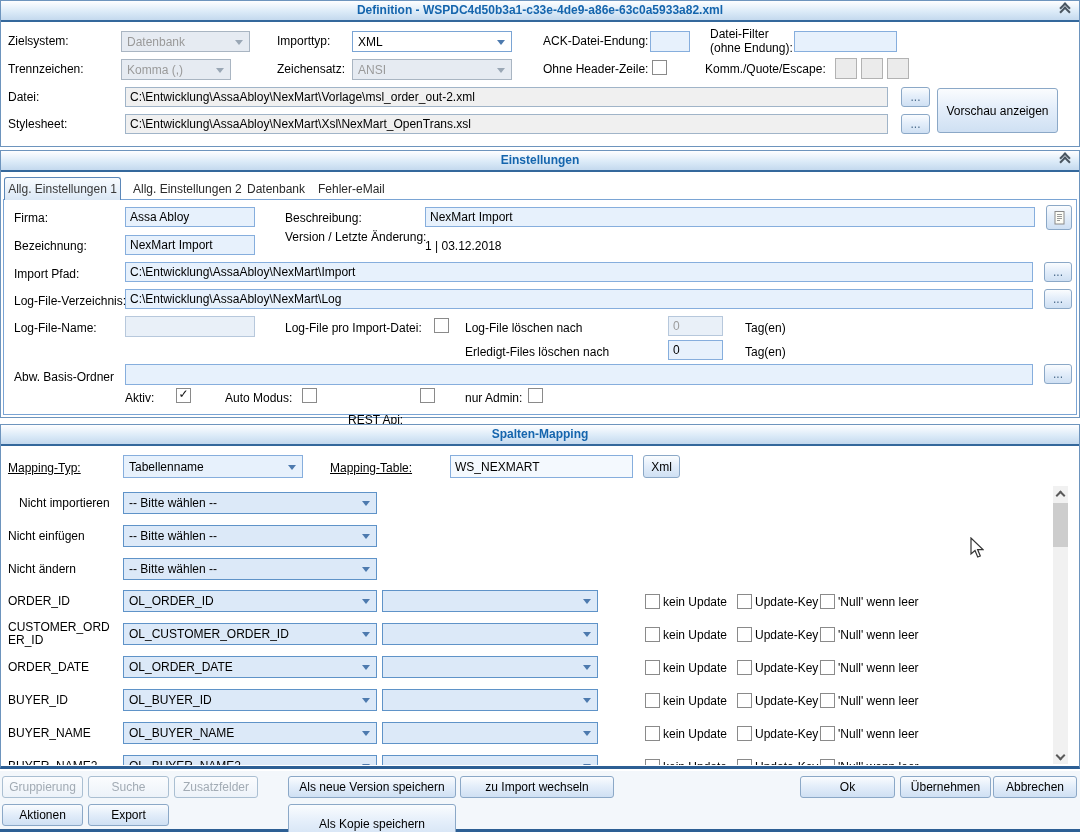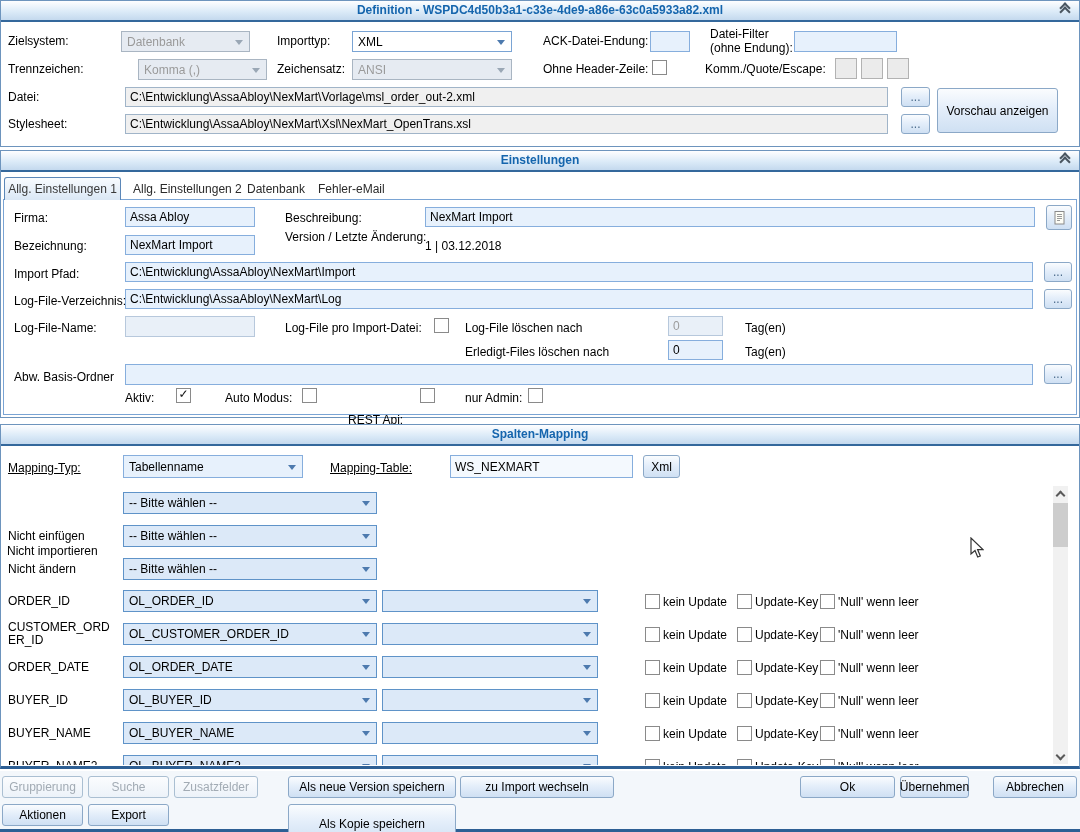--- a/index.html
+++ b/index.html
@@ -81,21 +81,21 @@
       <span></span>
     </div>
 
   <div class="lbl" style="left:710px;top:27px;">Datei-Filter</div>
   <div class="lbl" style="left:710px;top:41px;">(ohne Endung):</div>
   <div class="tb" style="left:794px;top:31px;width:103px;height:21px;">
       <span></span>
     </div>
 
   <div class="lbl" style="left:8px;top:62px;">Trennzeichen:</div>
-  <div class="dd dd-dis" style="left:138px;top:59px;width:129px;height:21px;">
+  <div class="dd dd-dis" style="left:121px;top:59px;width:110px;height:21px;">
     <span class="dd-txt">Komma (,)</span>
       <i class="tri"></i>
     </div>
 
   <div class="lbl" style="left:277px;top:62px;">Zeichensatz:</div>
   <div class="dd dd-dis" style="left:352px;top:59px;width:160px;height:21px;">
     <span class="dd-txt">ANSI</span>
       <i class="tri"></i>
     </div>
 
@@ -217,21 +217,21 @@
   <div class="dd dd-lite" style="left:123px;top:455px;width:180px;height:23px;">
     <span class="dd-txt">Tabellenname</span>
       <i class="tri"></i>
     </div>
   <div class="lbl ulbl" style="left:330px;top:461px;">Mapping-Table:</div>
   <div class="tb" style="left:450px;top:455px;width:183px;height:23px;background:#f4f9fe;">
       <span>WS_NEXMART</span>
     </div>
   <div class="btn" style="left:643px;top:455px;width:37px;height:23px;">Xml</div>
 
-  <div class="lbl" style="left:7px;top:496px;margin-top:48px;">Nicht importieren</div>
+  <div class="lbl" style="left:19px;top:496px;">Nicht importieren</div>
   <div class="dd" style="left:123px;top:492px;width:254px;height:22px;">
     <span class="dd-txt">-- Bitte wählen --</span>
       <i class="tri"></i>
     </div>
   <div class="lbl" style="left:8px;top:529px;">Nicht einfügen</div>
   <div class="dd" style="left:123px;top:525px;width:254px;height:22px;">
     <span class="dd-txt">-- Bitte wählen --</span>
       <i class="tri"></i>
     </div>
   <div class="lbl" style="left:8px;top:562px;">Nicht ändern</div>
@@ -362,21 +362,21 @@
       </div>
   </div>
 
   <div class="footer"></div>
   <div class="btn disabled" style="left:2px;top:776px;width:81px;height:22px;">Gruppierung</div>
   <div class="btn disabled" style="left:88px;top:776px;width:81px;height:22px;">Suche</div>
   <div class="btn disabled" style="left:174px;top:776px;width:84px;height:22px;">Zusatzfelder</div>
   <div class="btn" style="left:288px;top:776px;width:168px;height:22px;">Als neue Version speichern</div>
   <div class="btn" style="left:460px;top:776px;width:154px;height:22px;">zu Import wechseln</div>
   <div class="btn" style="left:800px;top:776px;width:95px;height:22px;">Ok</div>
-  <div class="btn" style="left:900px;top:776px;width:69px;height:22px;">Übernehmen</div>
+  <div class="btn" style="left:900px;top:776px;width:91px;height:22px;">Übernehmen</div>
   <div class="btn" style="left:993px;top:776px;width:84px;height:22px;">Abbrechen</div>
   <div class="btn" style="left:2px;top:804px;width:81px;height:22px;">Aktionen</div>
   <div class="btn" style="left:88px;top:804px;width:81px;height:22px;">Export</div>
   <div class="btn" style="left:288px;top:804px;width:168px;height:39px;">Als Kopie speichern</div>
 
   <svg class="cursor" width="14" height="21" viewBox="0 0 14 21">
     <polygon points="1,1 1,17 5,13.5 7.7,20 10.3,19 7.6,12.6 13,12.6" fill="#fff" stroke="#333" stroke-width="1.2"></polygon>
   </svg>
 
 </div>

